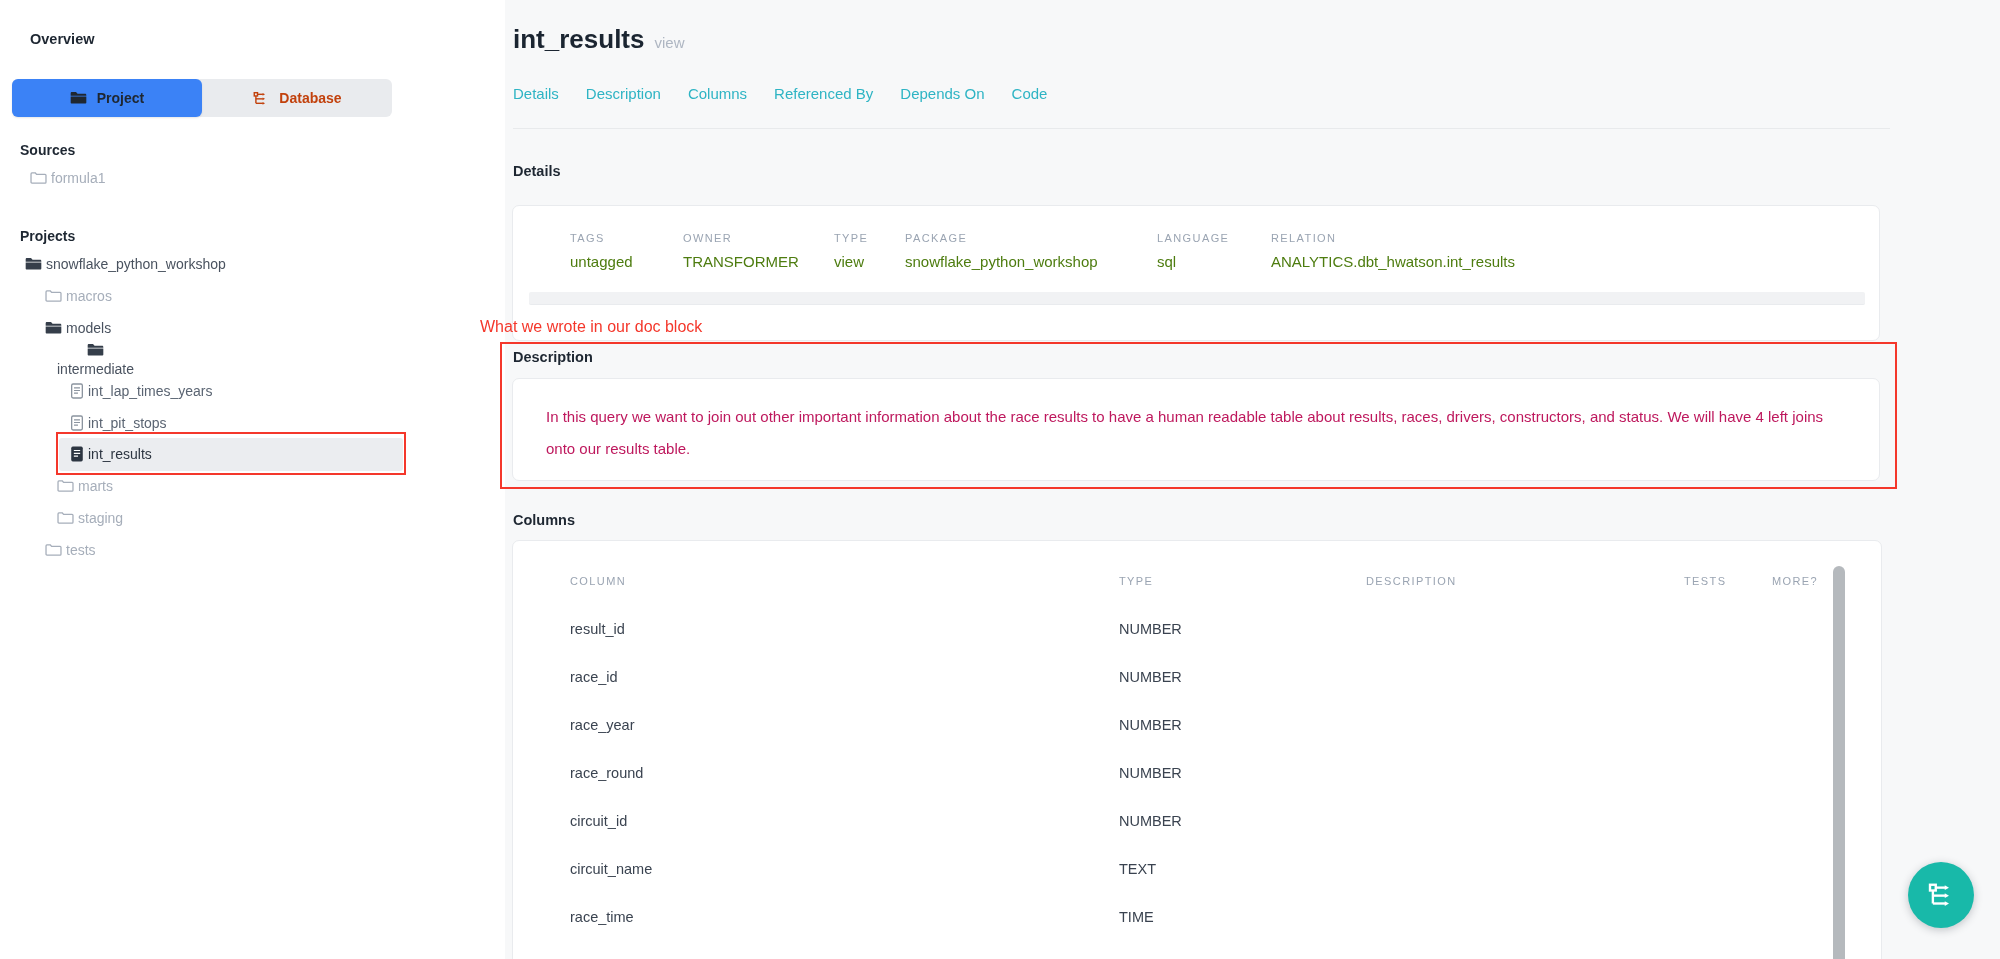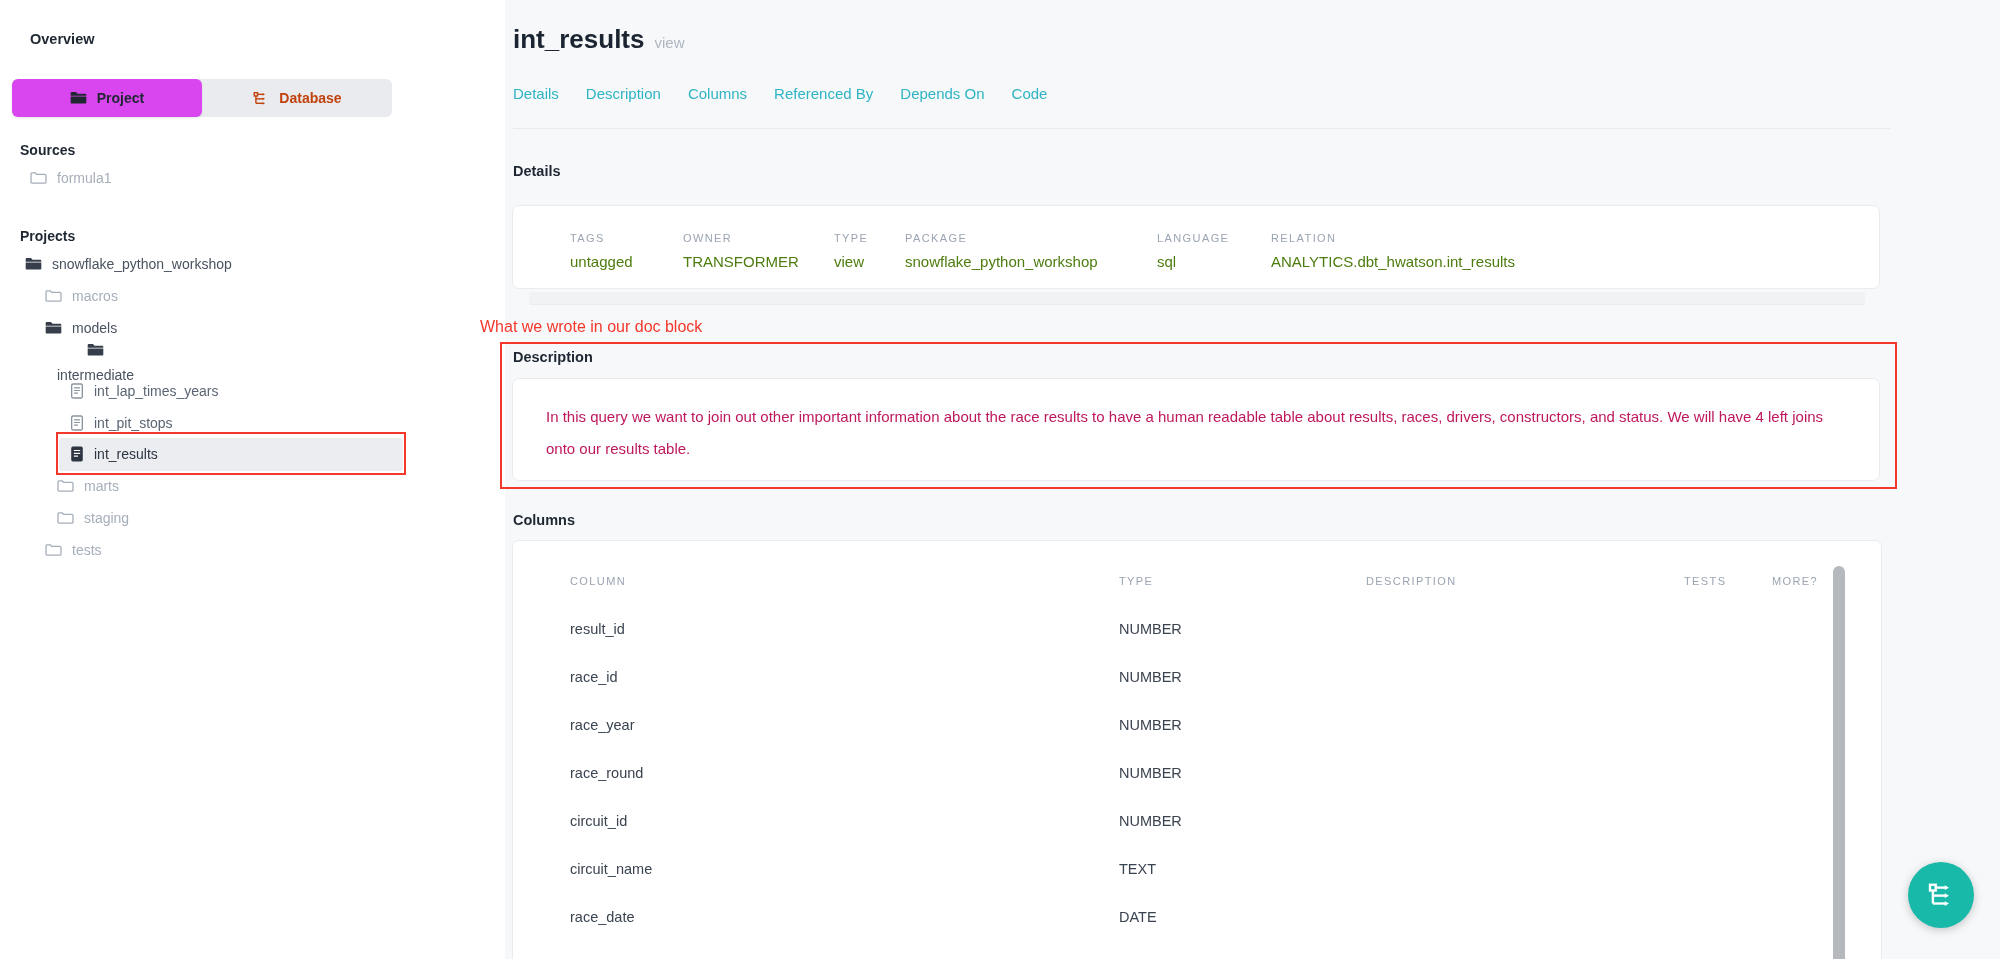--- a/index.html
+++ b/index.html
@@ -8,27 +8,27 @@
   .app { position:relative; width:2000px; height:959px; }
 
   
   .main-bg { position:absolute; left:505px; top:0; width:1495px; height:959px; background:#f7f8f9; }
   .sidebar { position:absolute; left:0; top:0; width:505px; height:761px; background:#ffffff; }
 
   
   .overview { position:absolute; left:30px; top:31px; font-size:14.5px; font-weight:700; color:#1e2732; }
   .view-toggle { position:absolute; left:12px; top:79px; width:380px; height:38px; background:#e9ebee; border-radius:6px; display:flex; }
   .view-toggle .vt-btn { flex:1; display:flex; align-items:center; justify-content:center; gap:10px; border:none; background:transparent; font-family:inherit; font-size:14px; font-weight:700; color:#c2410c; cursor:pointer; border-radius:6px; }
-  .view-toggle .vt-btn.active { background:#d946ef; color:#1f2731; box-shadow:0 1px 2px rgba(40,50,60,.12); }
+  .view-toggle .vt-btn.active { background:#3b82f6; color:#1f2731; box-shadow:0 1px 2px rgba(40,50,60,.12); }
   .vt-btn .icon { display:inline-flex; }
   .section-heading { position:absolute; left:20px; font-size:14px; font-weight:700; color:#1e2732; }
   .sh-sources { top:142px; }
   .sh-projects { top:228px; }
 
-  .tree-row { position:absolute; height:32px; display:flex; align-items:center; gap:10px; font-size:14px; cursor:pointer; white-space:nowrap; }
+  .tree-row { position:absolute; height:32px; display:flex; align-items:center; gap:4px; font-size:14px; cursor:pointer; white-space:nowrap; }
   .tree-row .icon { display:inline-flex; align-items:center; }
   .t-gray { color:#a6aeba; }
   .t-gray .icon { color:#a6aeba; }
   .t-dark { color:#49525f; }
   .t-dark .icon { color:#353e4a; }
   .sel-bg { position:absolute; left:59px; top:438px; width:344px; height:33px; background:#ebedf0; border-radius:3px; }
   .sel-outline { position:absolute; left:56px; top:432px; width:350px; height:43px; border:2px solid #f4372b; pointer-events:none; z-index:5; }
 
   
   .page-header { position:absolute; left:513px; top:24px; display:flex; align-items:baseline; gap:10px; }
@@ -36,21 +36,21 @@
   .page-subtitle { font-size:15px; color:#aeb6c2; }
   .tabs { position:absolute; left:513px; top:85px; display:flex; gap:27px; }
   .tabs a { font-size:15px; color:#2eb4c4; text-decoration:none; cursor:pointer; }
   .tabs-divider { position:absolute; left:513px; top:128px; width:1377px; height:1px; background:#e8eaec; }
 
   .sec-heading { position:absolute; font-size:14.5px; font-weight:700; color:#1e2732; }
   .card { position:absolute; background:#ffffff; border:1px solid #e9ebee; border-radius:7px; }
 
   
   .h-details { left:513px; top:163px; }
-  .details-card { left:512px; top:205px; width:1368px; height:84px; }
+  .details-card { left:512px; top:205px; width:1368px; height:136px; }
   .fields { display:flex; padding:26px 0 0 57px; }
   .field-label, .th-cell { font-size:11px; letter-spacing:1.4px; color:#9aa4b2; font-weight:400; }
   .field-value { font-size:15px; color:#4d7c0f; margin-top:9px; }
   .f-tags{width:113px}.f-owner{width:151px}.f-type{width:71px}.f-package{width:252px}.f-language{width:114px}.f-relation{flex:1}
   .details-strip { position:absolute; left:16px; right:14px; top:86px; height:13px; background:#f1f2f4; border-bottom:1px solid #e9ebee; border-radius:2px; }
 
   
   .annotation-text { position:absolute; left:480px; top:318px; font-size:16px; color:#f4372b; z-index:6; }
   .annotation-box { position:absolute; left:500px; top:342px; width:1397px; height:147px; border:2px solid #f4372b; pointer-events:none; z-index:6; }
 
@@ -310,27 +310,20 @@
       <div class="trow cols-grid">
         <span>circuit_id</span>
           <span>NUMBER</span>
           <span></span>
           <span></span>
           <span></span>
       </div>
       <div class="trow cols-grid">
         <span>circuit_name</span>
           <span>TEXT</span>
-          <span></span>
-          <span></span>
-          <span></span>
-      </div>
-      <div class="trow cols-grid">
-        <span>race_date</span>
-          <span>DATE</span>
           <span></span>
           <span></span>
           <span></span>
       </div>
       <div class="trow cols-grid">
         <span>race_time</span>
           <span>TIME</span>
           <span></span>
           <span></span>
           <span></span>

